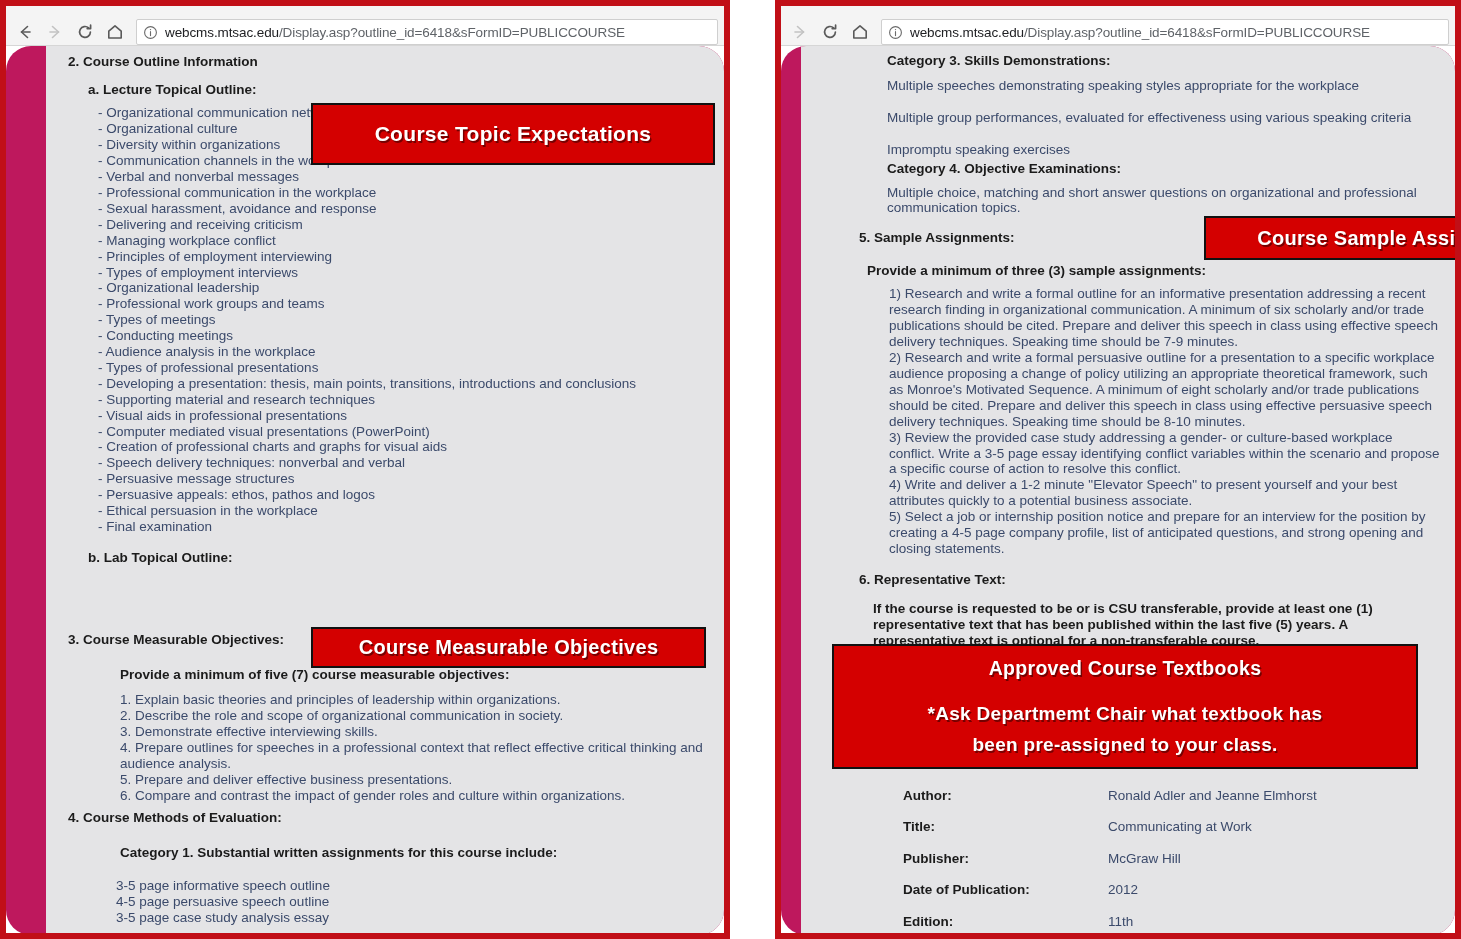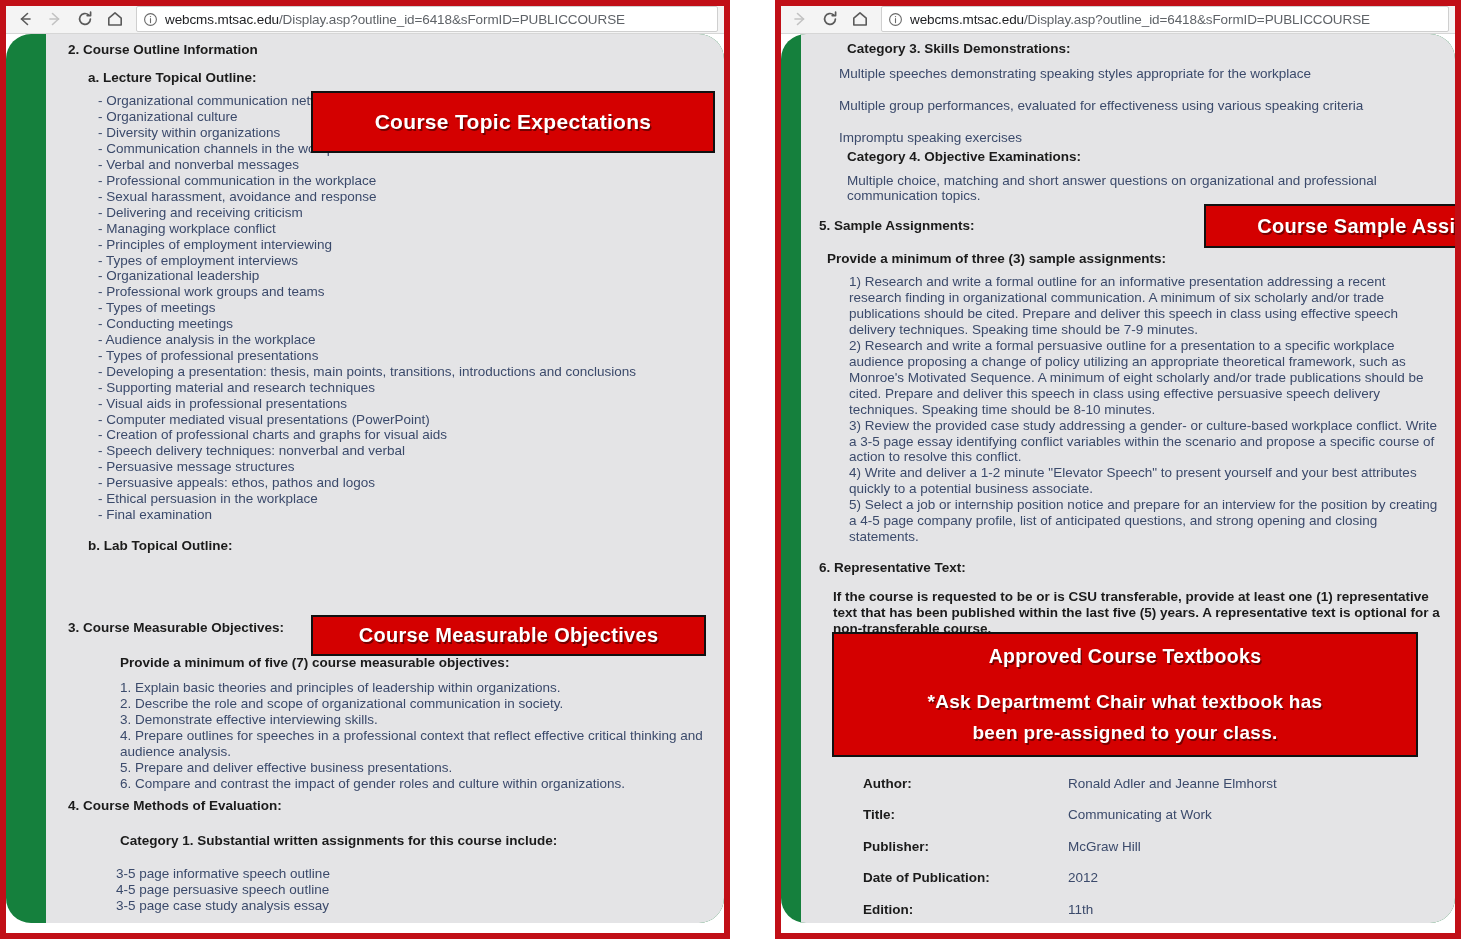--- a/index.html
+++ b/index.html
@@ -32,25 +32,25 @@
   .panel-inner {
     position: relative;
     width: 100%;
     height: 100%;
     background: #ffffff;
     overflow: hidden;
   }
 
   
   .chrome {
-    height: 28px;
+    height: 40px;
     background: #f4f4f4;
     border-bottom: 1px solid #d6d6d6;
     display: flex;
-    align-items: flex-start;
+    align-items: flex-end;
     padding: 0 6px;
     gap: 4px;
   }
   .nav-btn {
     width: 26px; height: 26px;
     display: flex; align-items: center; justify-content: center;
     flex: 0 0 auto;
     color: #5a5a5a;
   }
   .nav-btn.disabled { color: #c2c2c2; }
@@ -80,32 +80,32 @@
     color: #5f6368;
     white-space: nowrap;
     letter-spacing: -0.1px;
   }
   .url-text .host { color: #202124; }
 
   
   .page-body {
     position: relative;
     height: calc(100% - 38px);
-    background: #15803d;
+    background: #be185d;
     overflow: hidden;
     border-radius: 25px;
   }
   .doc {
     position: absolute;
     background: #e4e4e6;
     top: 0;
     bottom: 0;
   }
   #doc-left  { left: 40px;  right: 0; }
-  #doc-right { left: 20px;  right: 0; }
+  #doc-right { left: 20px;  right: 0; padding-left: 40px; }
 
   .doc-pad-l { padding: 7px 10px 0 22px; }
   .doc-pad-r { padding: 7px 14px 0 18px; }
 
   
   .h-num {
     font-weight: bold;
     font-size: 13.5px;
     color: #1b1b1b;
     line-height: 1.35;
@@ -358,21 +358,21 @@
         </div>
       </div>
 
       <div class="page-body">
         <div class="doc" id="doc-right">
           <div class="doc-pad-r">
 
             <div class="bold-body" style="margin-left:28px">Category 3. Skills Demonstrations:</div>
 
             <div style="height:9px"></div>
-            <div id="category3-list" style="margin-left:20px">
+            <div id="category3-list" style="margin-left:28px">
                 <div class="para">Multiple speeches demonstrating speaking styles appropriate for the workplace</div>
                 <div class="para" style="margin-top: 16px;">Multiple group performances, evaluated for effectiveness using various speaking criteria</div>
                 <div class="para" style="margin-top: 16px;">Impromptu speaking exercises</div>
               </div>
 
             <div style="height:3px"></div>
             <div class="bold-body" style="margin-left:28px">Category 4. Objective Examinations:</div>
 
             <div style="height:8px"></div>
             <div class="para" style="margin-left:28px; white-space:normal; max-width:600px">Multiple choice, matching and short answer questions on organizational and professional communication topics.</div>

